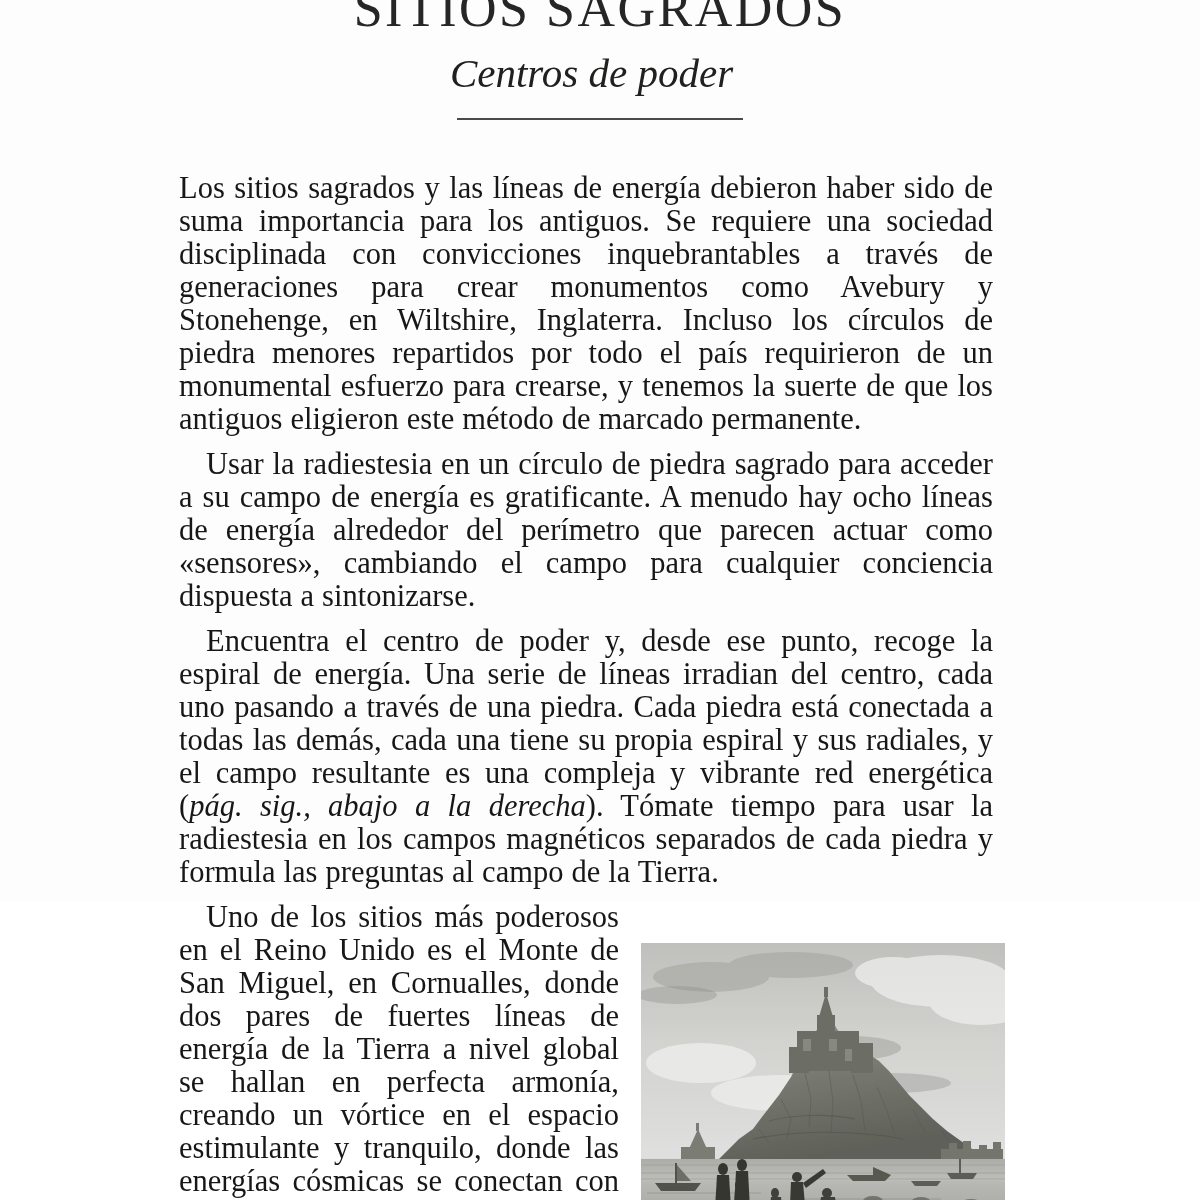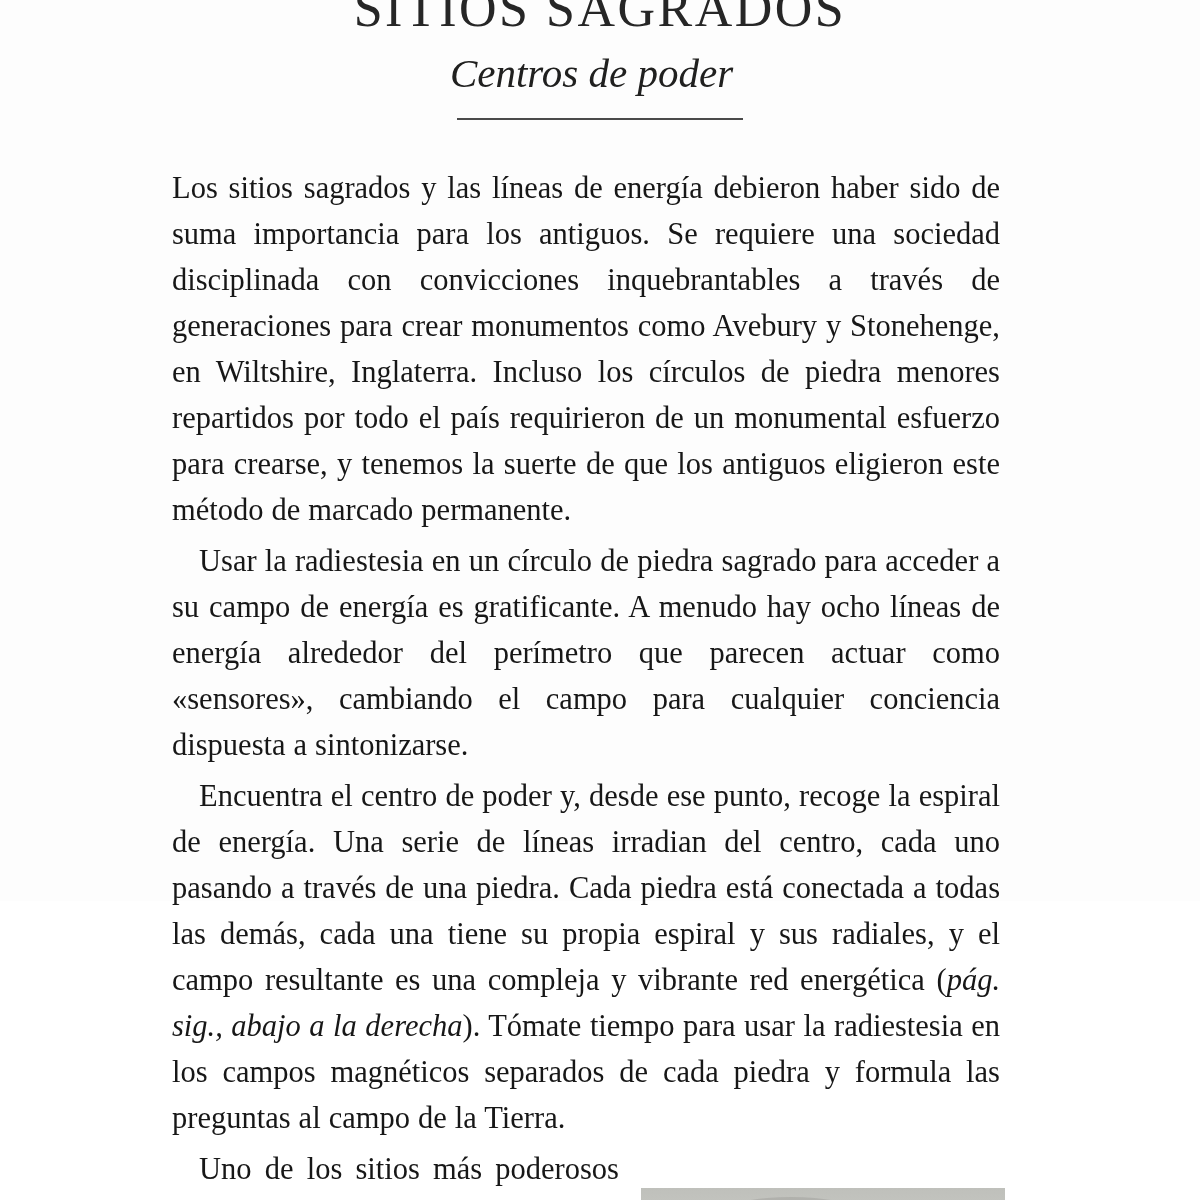--- a/index.html
+++ b/index.html
@@ -76,23 +76,23 @@
     background: #e9e9e6;
   }
 
   .figure svg {
     display: block;
     width: 364px;
     height: 268px;
   }
 
   p.para {
-    margin: 5px;
+    margin: 12px;
     font-size: 30.5px;
-    line-height: 46px;
+    line-height: 33px;
     text-align: justify;
     text-indent: 27px;
     color: #171717;
     -webkit-hyphens: none;
     hyphens: none;
     word-spacing: 0.4px;
   }
   p.para.first {
     text-indent: 0;
   }

